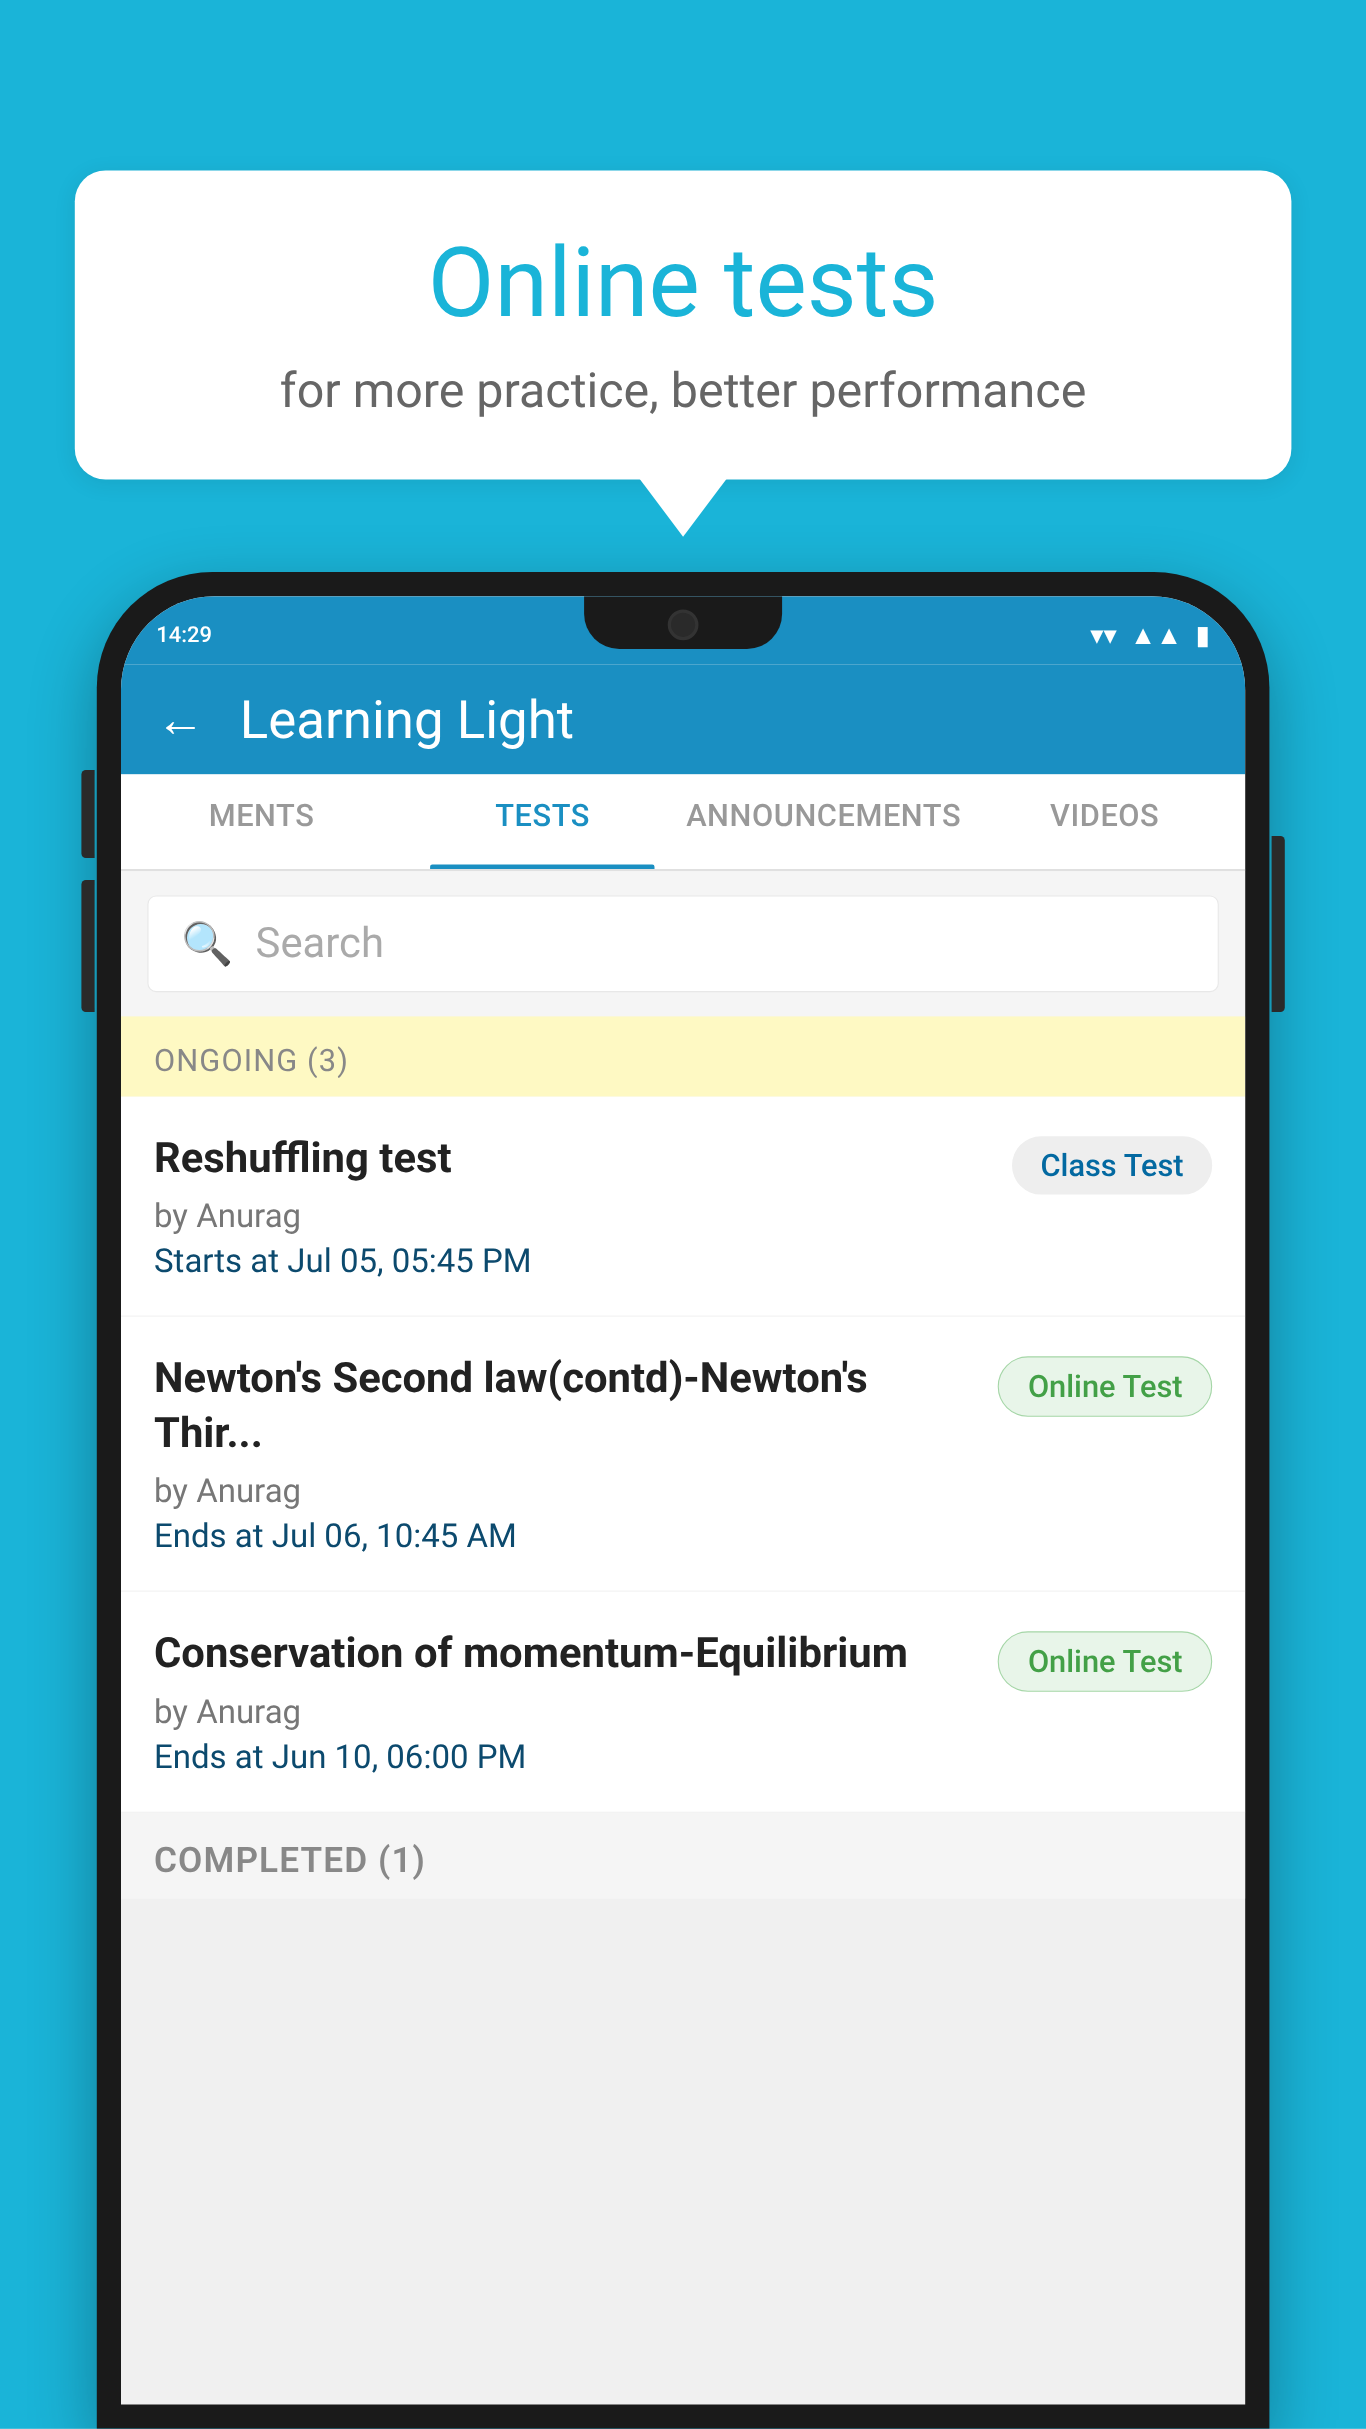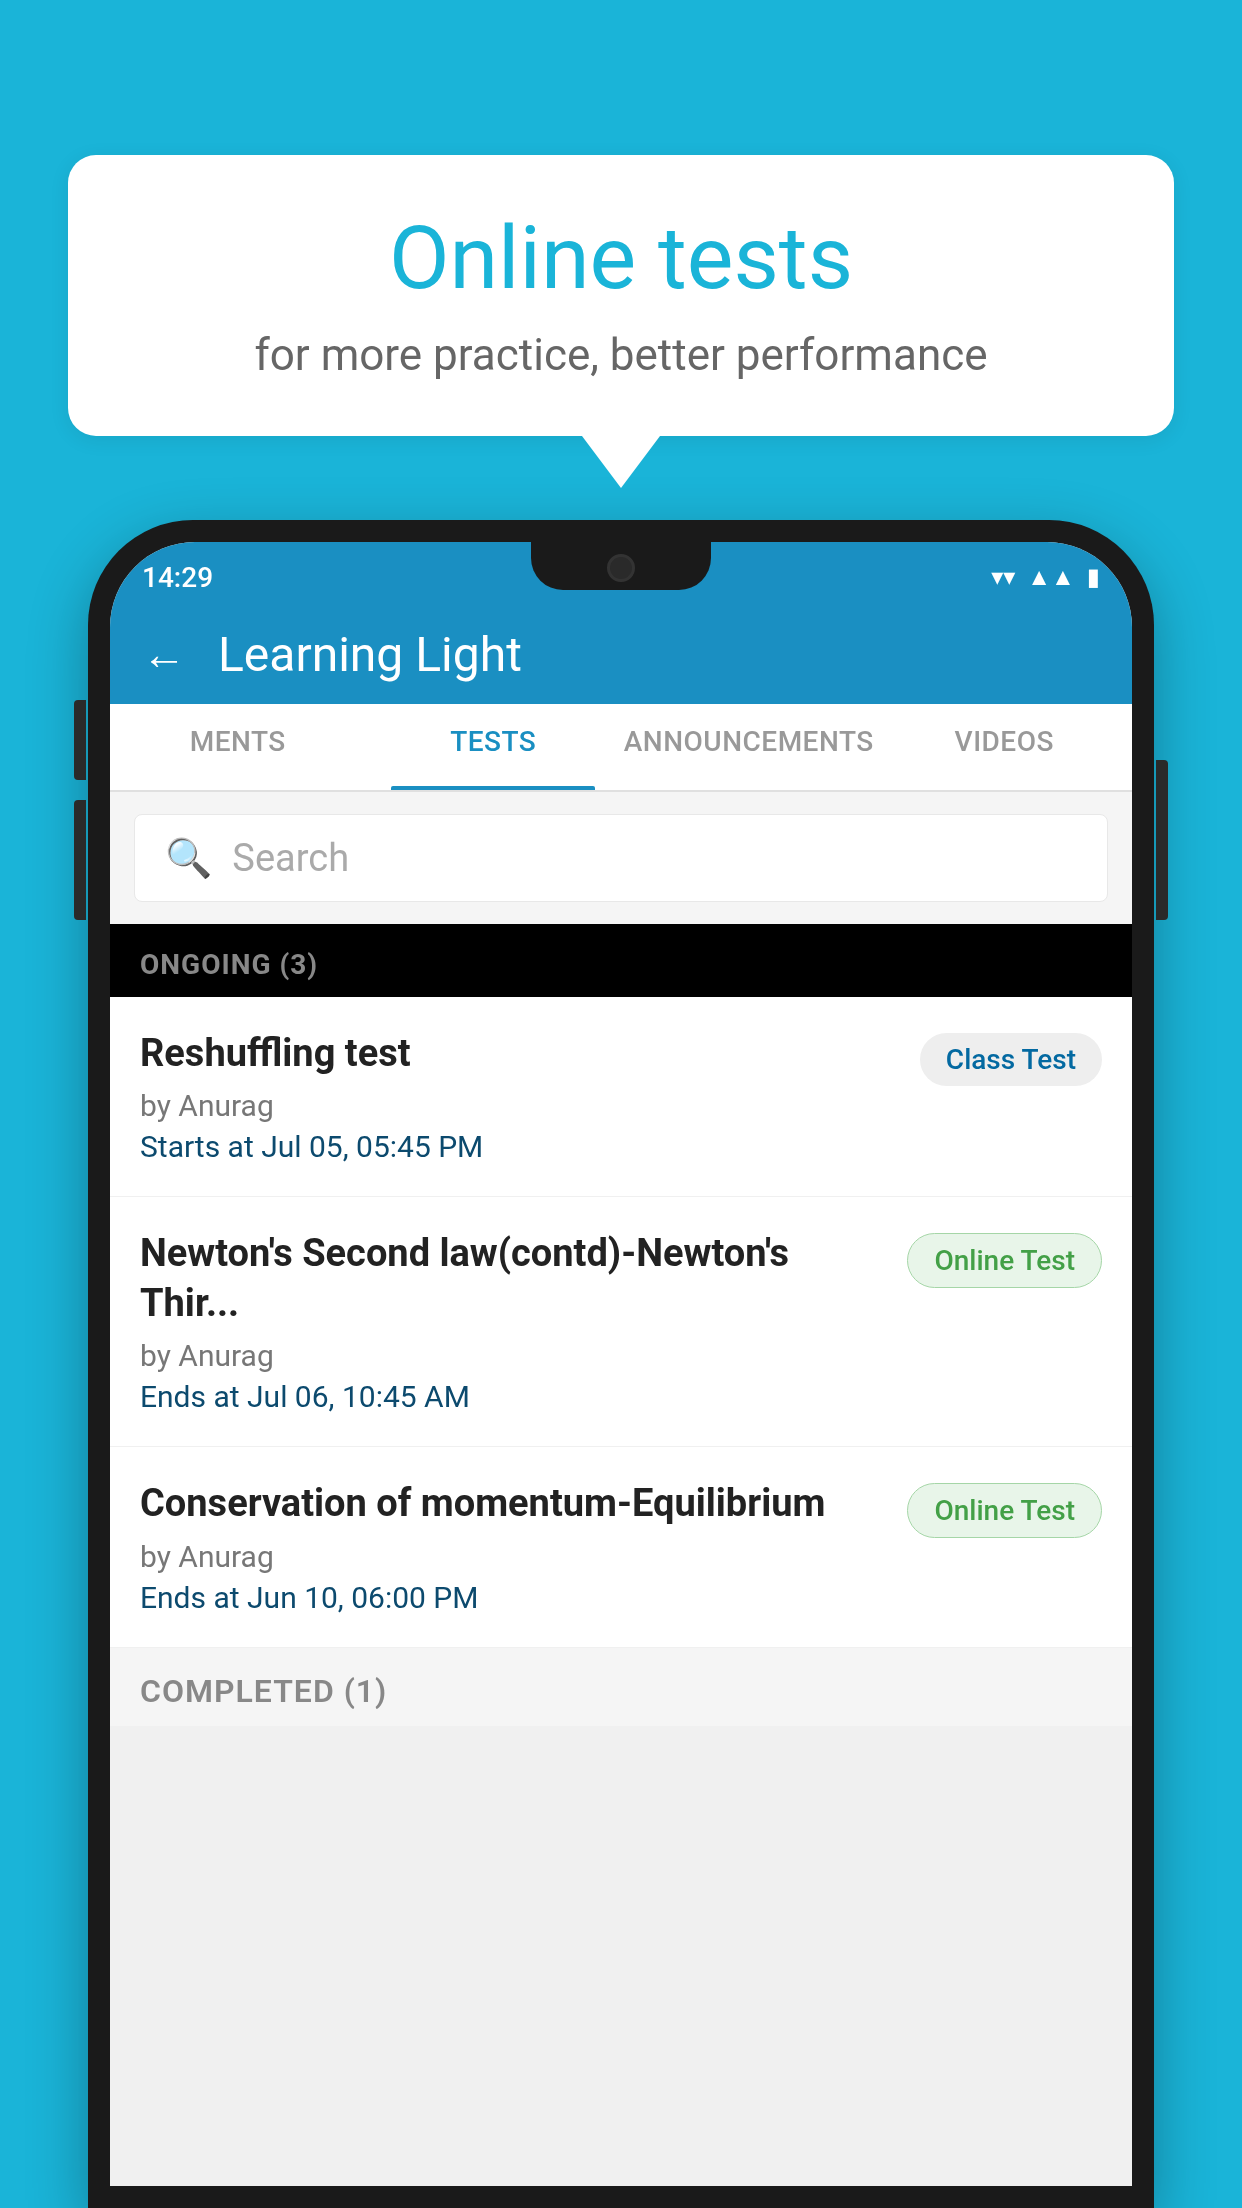--- a/index.html
+++ b/index.html
@@ -106,21 +106,21 @@
       height: 62px;
       display: flex;
       align-items: center;
       justify-content: space-between;
       padding: 0 32px;
       padding-top: 8px;
     }
 
     .status-time {
       color: white;
-      font-size: 28px;
+      font-size: 20px;
       font-weight: 500;
     }
 
     .status-icons {
       display: flex;
       align-items: center;
       gap: 12px;
     }
 
     .status-icon {
@@ -220,24 +220,24 @@
 
     
     .content-area {
       background: #f5f5f5;
       flex: 1;
     }
 
     .section-header {
       padding: 24px 30px 16px 30px;
       font-size: 28px;
-      font-weight: 700;
+      font-weight: 400;
       color: #888;
       letter-spacing: 1px;
-      background: #000000;
+      background: #fef9c3;
     }
 
     
     .test-item {
       background: white;
       padding: 32px 30px;
       display: flex;
       align-items: flex-start;
       justify-content: space-between;
       border-bottom: 1px solid #f0f0f0;

